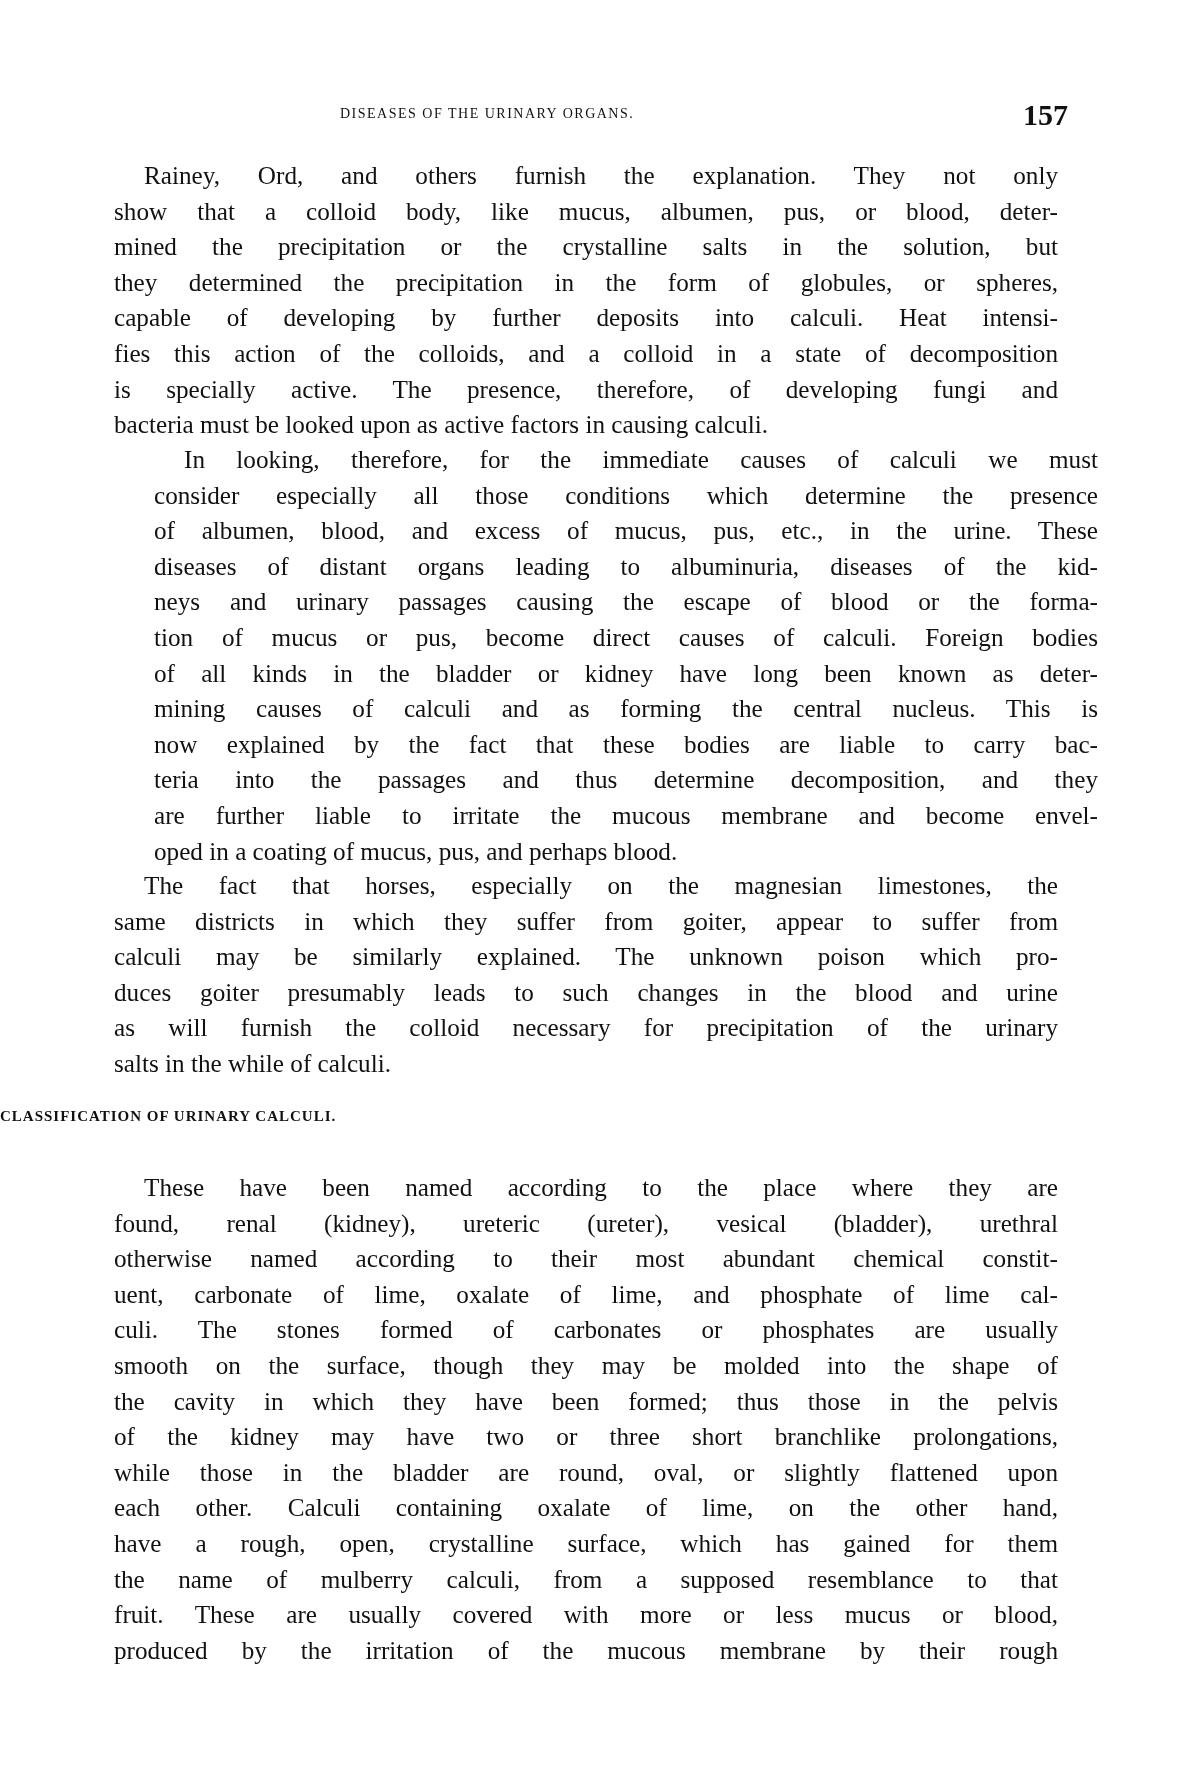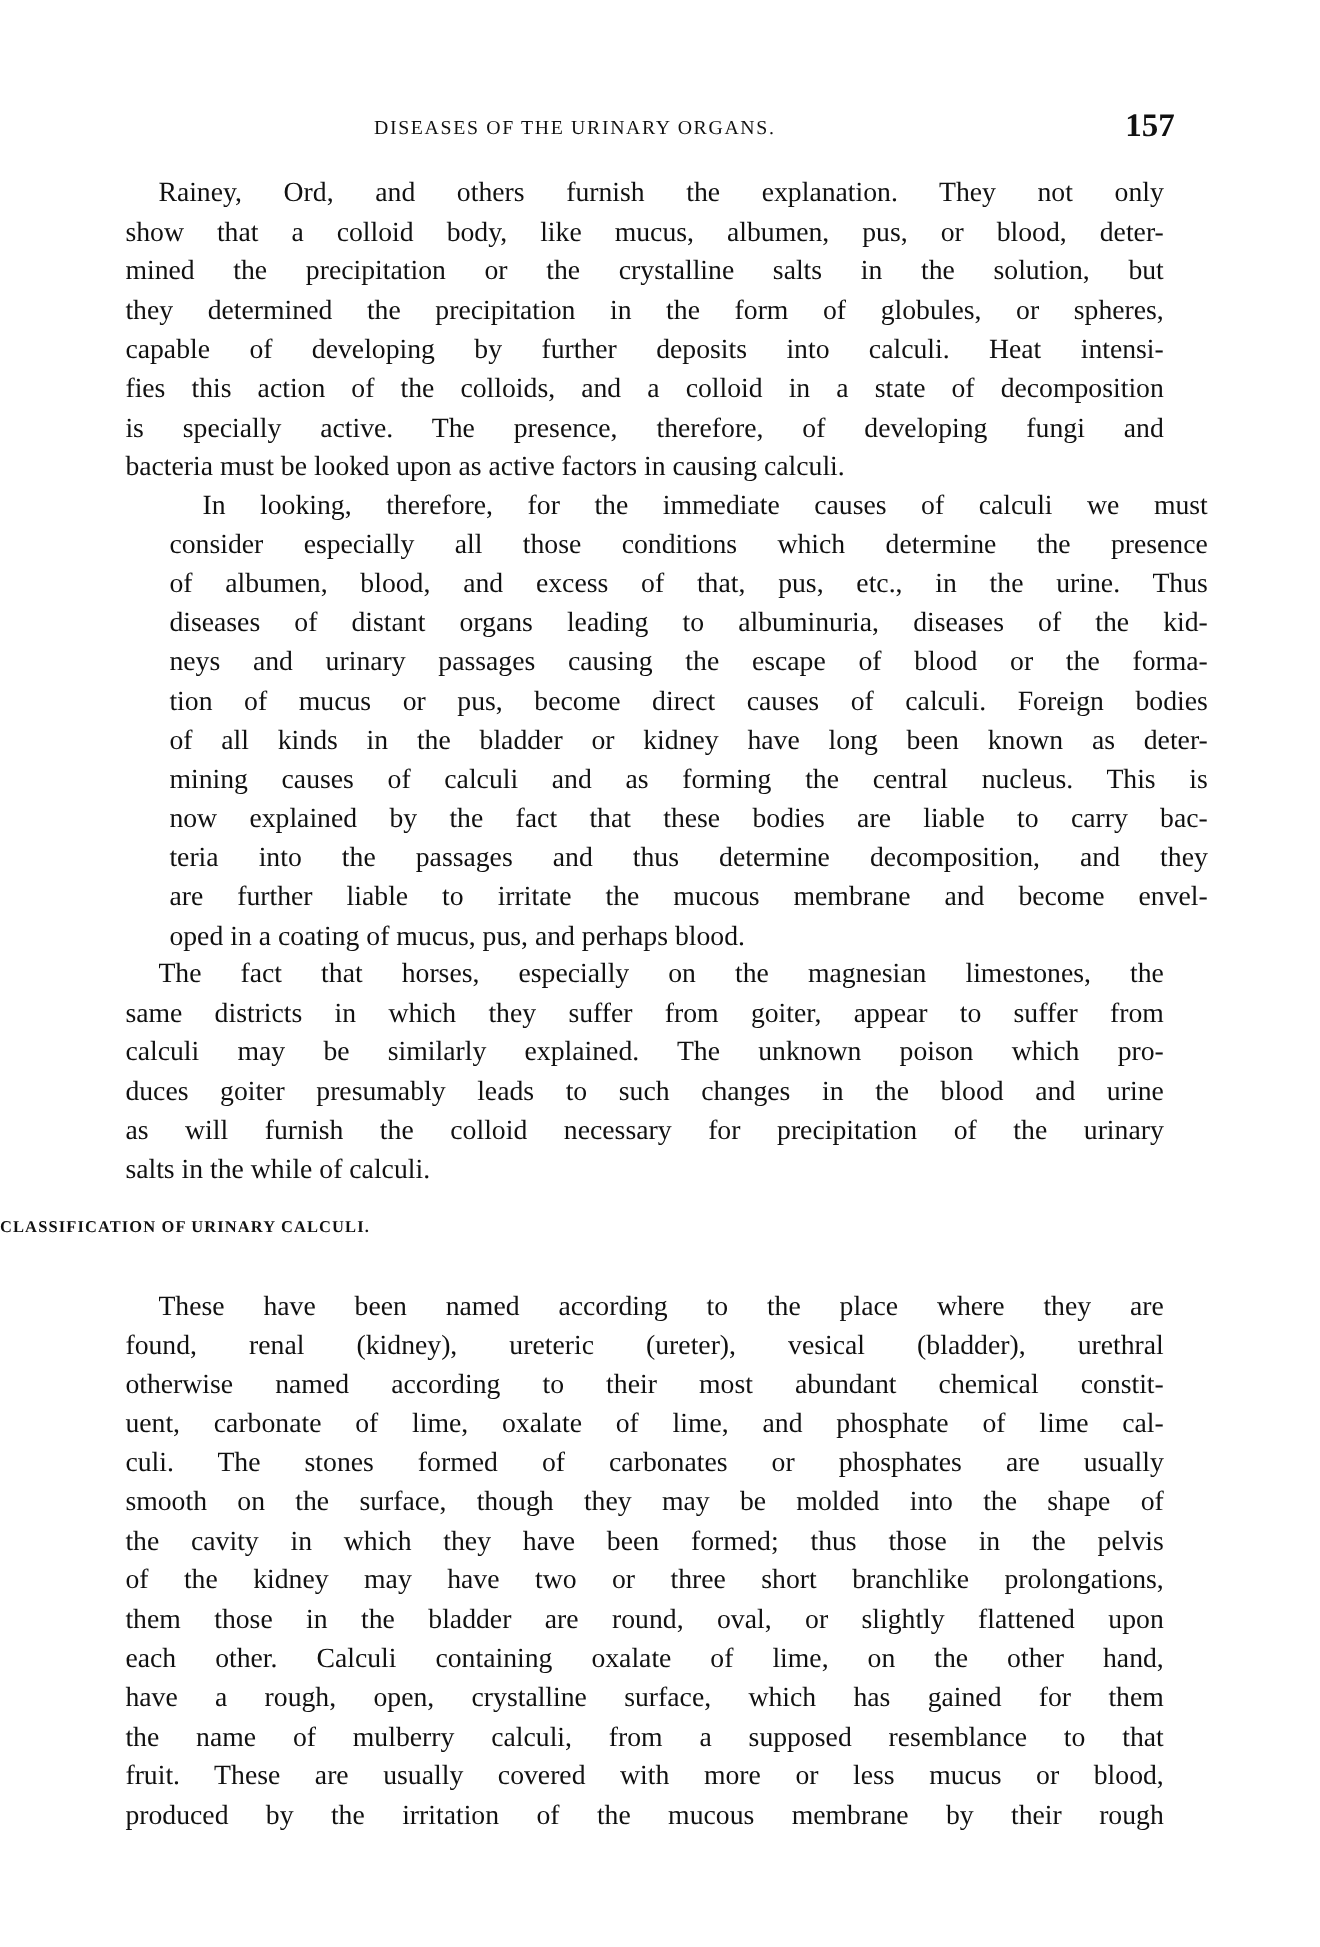--- a/index.html
+++ b/index.html
@@ -25,21 +25,21 @@
     position: absolute;
     top: 100px;
     left: 160px;
     width: 900px;
     height: 40px;
   }
   .running-title {
     position: absolute;
     left: 180px;
     top: 6px;
-    font-size: 18px;
+    font-size: 14px;
     letter-spacing: 1.5px;
     text-transform: uppercase;
   }
   .page-number {
     position: absolute;
     right: -8px;
     top: -2px;
     font-size: 30px;
     font-weight: bold;
   }
@@ -103,21 +103,21 @@
       <span class="line">they determined the precipitation in the form of globules, or spheres,</span>
       <span class="line">capable of developing by further deposits into calculi.  Heat intensi-</span>
       <span class="line">fies this action of the colloids, and a colloid in a state of decomposition</span>
       <span class="line">is specially active.  The presence, therefore, of developing fungi and</span>
       <span class="line last">bacteria must be looked upon as active factors in causing calculi.</span>
     </div>
 
     <div class="para p2">
       <span class="line indent">In looking, therefore, for the immediate causes of calculi we must</span>
       <span class="line">consider especially all those conditions which determine the presence</span>
-      <span class="line">of albumen, blood, and excess of that, pus, etc., in the urine.  Thus</span>
+      <span class="line">of albumen, blood, and excess of mucus, pus, etc., in the urine.  These</span>
       <span class="line">diseases of distant organs leading to albuminuria, diseases of the kid-</span>
       <span class="line">neys and urinary passages causing the escape of blood or the forma-</span>
       <span class="line">tion of mucus or pus, become direct causes of calculi.  Foreign bodies</span>
       <span class="line">of all kinds in the bladder or kidney have long been known as deter-</span>
       <span class="line">mining causes of calculi and as forming the central nucleus.  This is</span>
       <span class="line">now explained by the fact that these bodies are liable to carry bac-</span>
       <span class="line">teria into the passages and thus determine decomposition, and they</span>
       <span class="line">are further liable to irritate the mucous membrane and become envel-</span>
       <span class="line last">oped in a coating of mucus, pus, and perhaps blood.</span>
     </div>
@@ -133,21 +133,21 @@
 
     <div class="para p4">
       <span class="line indent">These have been named according to the place where they are</span>
       <span class="line">found, renal (kidney), ureteric (ureter), vesical (bladder), urethral</span>
       <span class="line">otherwise named according to their most abundant chemical constit-</span>
       <span class="line">uent, carbonate of lime, oxalate of lime, and phosphate of lime cal-</span>
       <span class="line">culi.  The stones formed of carbonates or phosphates are usually</span>
       <span class="line">smooth on the surface, though they may be molded into the shape of</span>
       <span class="line">the cavity in which they have been formed; thus those in the pelvis</span>
       <span class="line">of the kidney may have two or three short branchlike prolongations,</span>
-      <span class="line">them those in the bladder are round, oval, or slightly flattened upon</span>
+      <span class="line">while those in the bladder are round, oval, or slightly flattened upon</span>
       <span class="line">each other.  Calculi containing oxalate of lime, on the other hand,</span>
       <span class="line">have a rough, open, crystalline surface, which has gained for them</span>
       <span class="line">the name of mulberry calculi, from a supposed resemblance to that</span>
       <span class="line">fruit.  These are usually covered with more or less mucus or blood,</span>
       <span class="line">produced by the irritation of the mucous membrane by their rough</span>
     </div>
 
   </div>
 
   <div class="section-heading">Classification of Urinary Calculi.</div>

